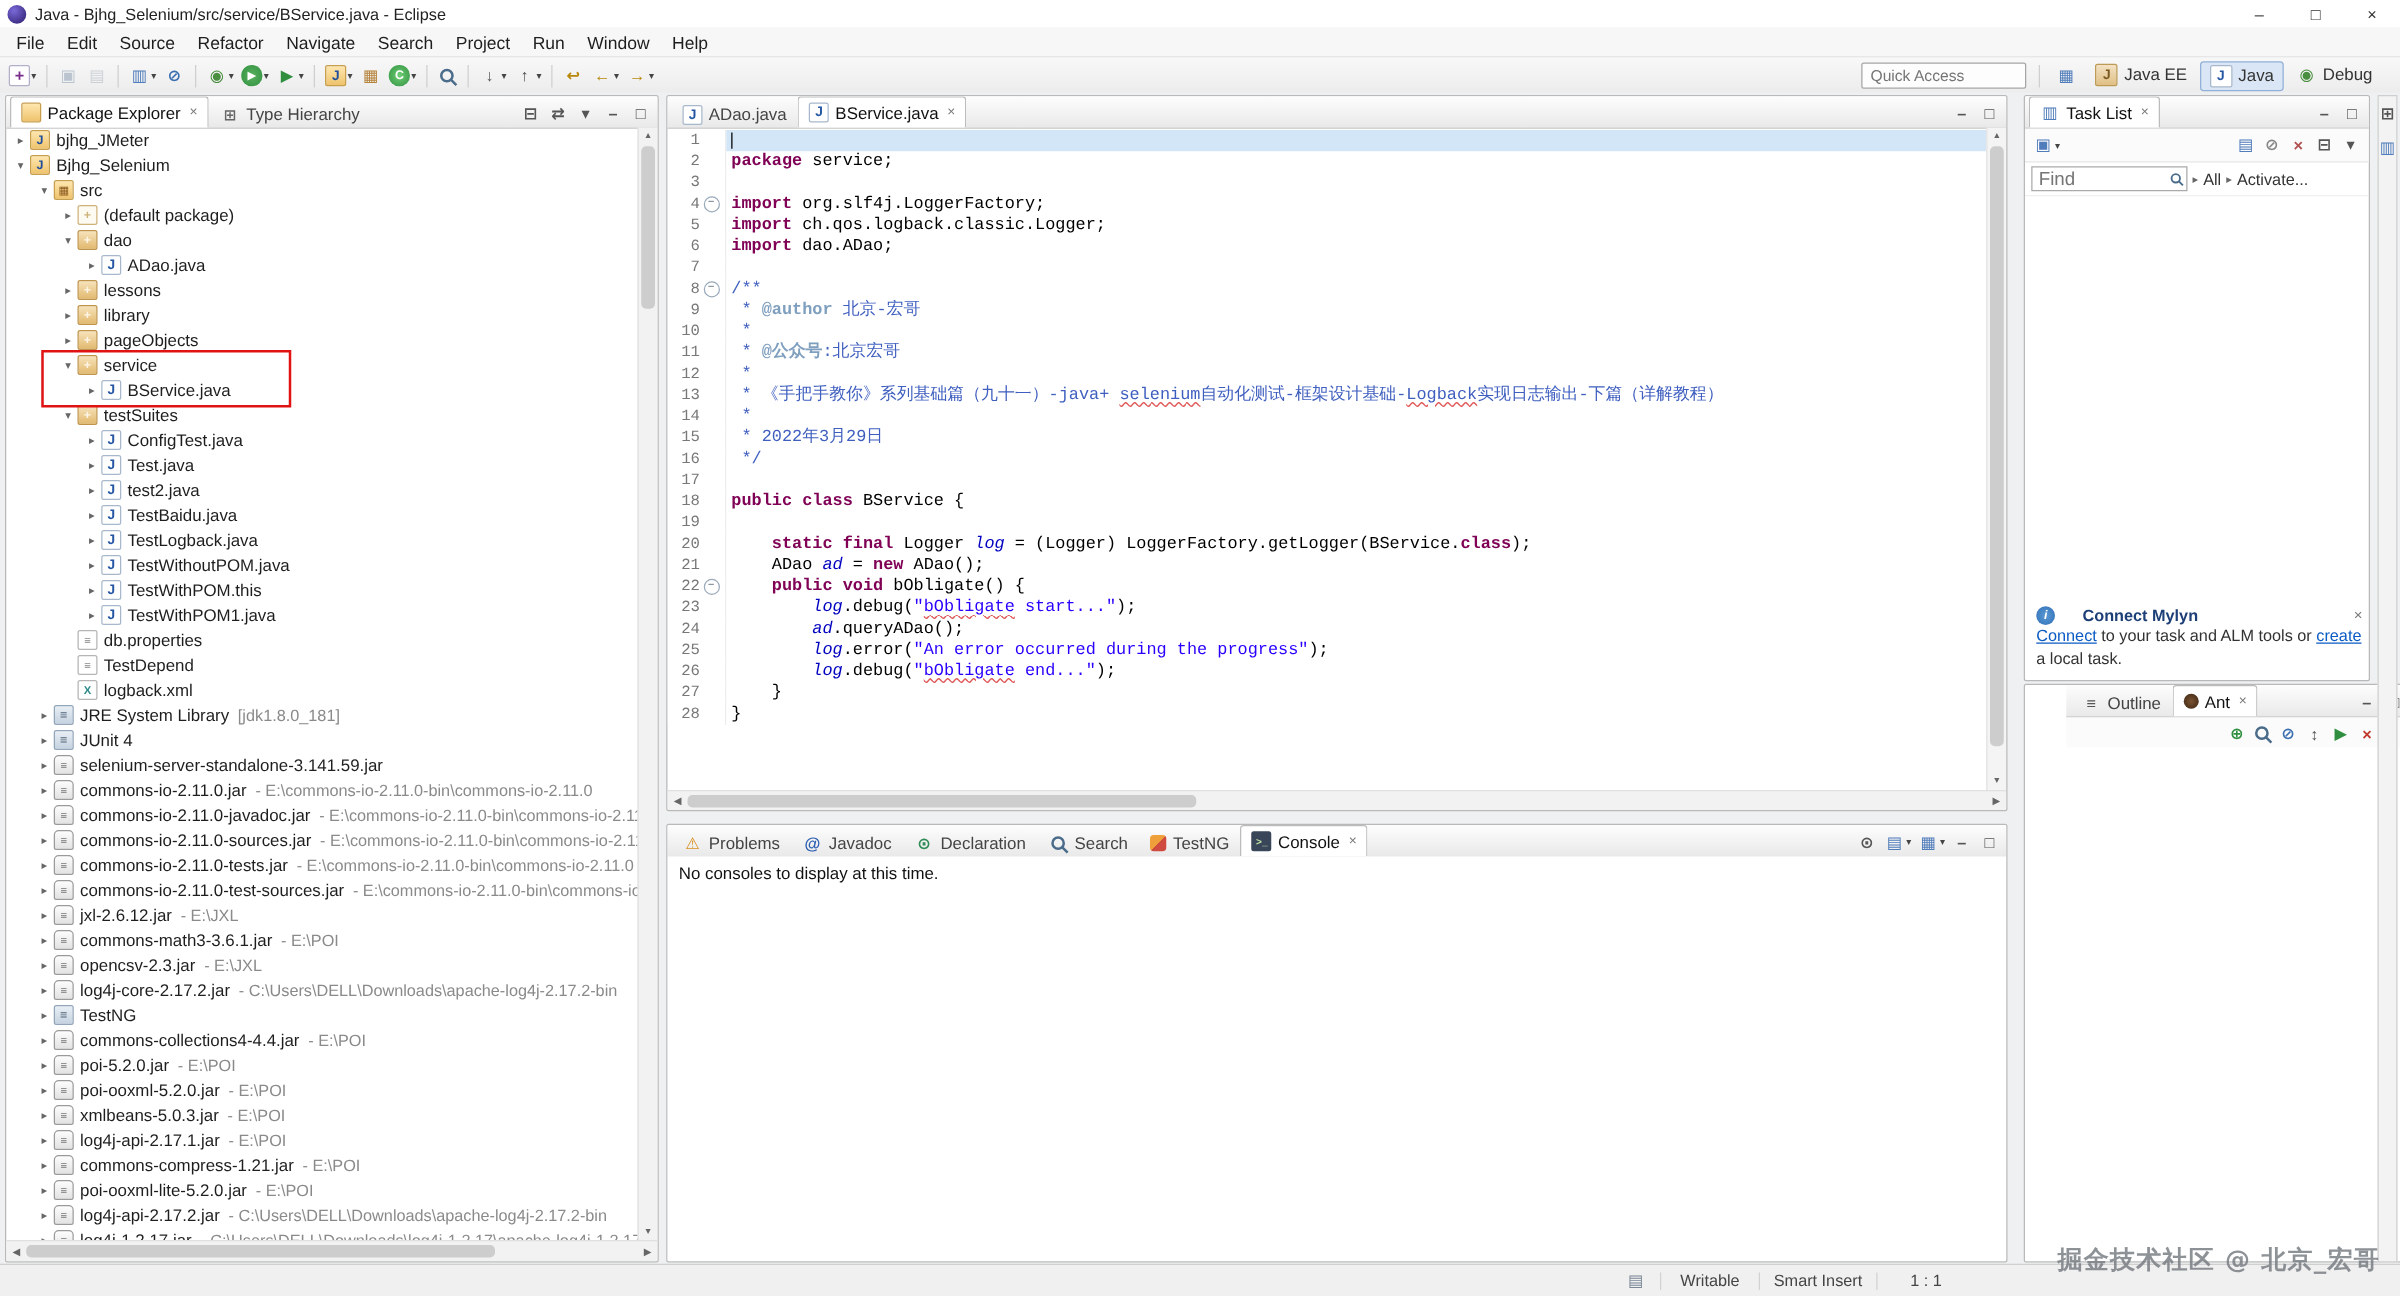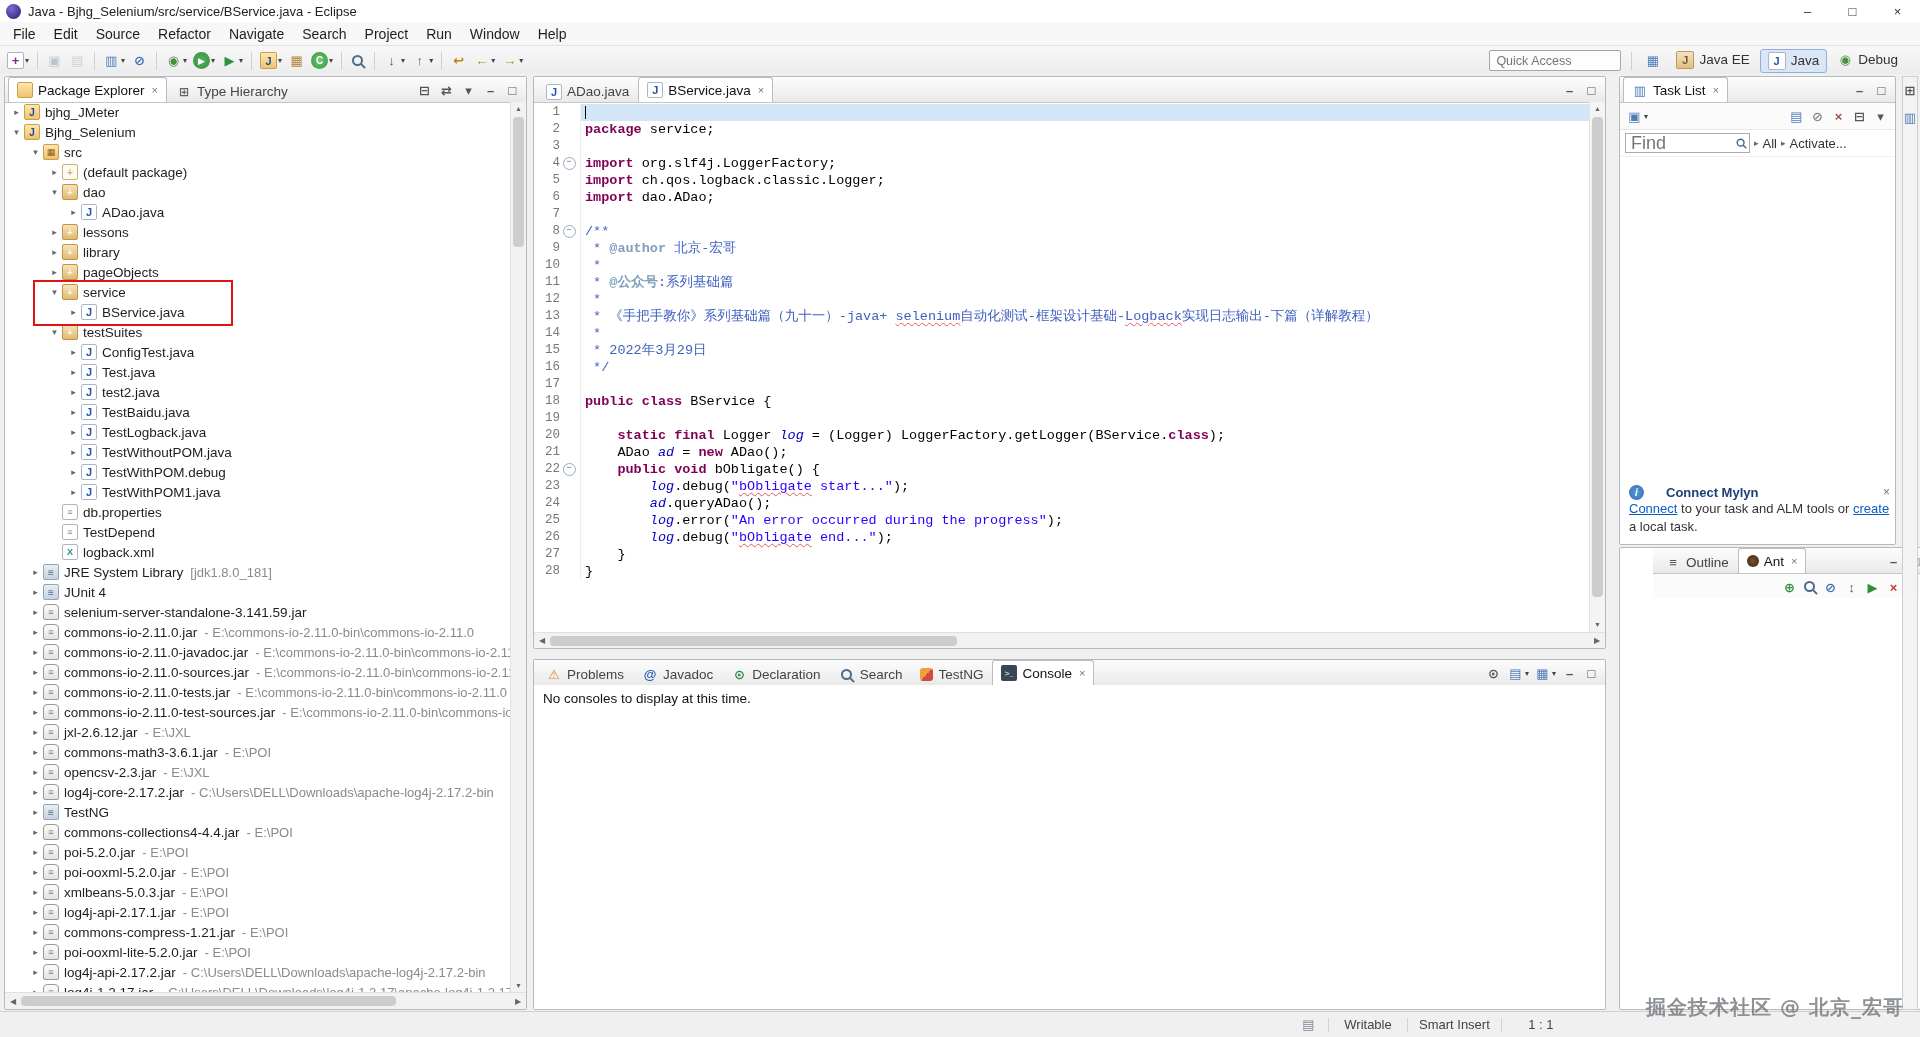--- a/index.html
+++ b/index.html
@@ -139,21 +139,21 @@
 
   
   .console-body{position:absolute;top:25px;left:0;right:0;bottom:0;background:#fff;font-size:13.5px;padding:6px 9px;color:#111;}
 
   
   .panel-toolbar{height:26px;display:flex;align-items:center;border-bottom:1px solid #e8e8e8;padding:0 4px;background:#fbfbfb;}
   .panel-toolbar.right{justify-content:flex-end;}
   .spacer{flex:1;}
   .find-row{height:26px;display:flex;align-items:center;padding:0 5px;border-bottom:1px solid #f0f0f0;}
   .find-wrap{position:relative;display:inline-flex;align-items:center;}
-  .find-input{width:100px;height:18px;border:1px solid #aaa;font-size:18px;padding:0 18px 0 5px;font-family:inherit;color:#333;}
+  .find-input{width:100px;height:18px;border:1px solid #aaa;font-size:15px;padding:0 18px 0 5px;font-family:inherit;color:#333;}
   .find-mag{position:absolute;right:1px;top:2px;transform:scale(.75);}
   .scope-arrow{font-size:9px;color:#666;margin:0 4px;}
   .scope-label{font-size:13px;color:#333;white-space:nowrap;}
   .task-body{position:absolute;top:78px;left:0;right:0;bottom:0;}
   .mylyn-box{position:absolute;left:9px;right:5px;bottom:8px;font-size:13px;}
   .mylyn-head{display:flex;align-items:center;gap:22px;margin-bottom:0;}
   .info-ic{width:15px;height:15px;border-radius:50%;background:radial-gradient(#5b9bd5,#2f6db5);color:#fff;
            font-size:10px;font-weight:bold;font-style:italic;display:inline-flex;align-items:center;justify-content:center;flex:none;}
   .info-ic::before{content:"i";}
   .mylyn-title{font-weight:bold;color:#1d3f77;}
@@ -417,21 +417,21 @@
               <span class="tlabel">TestLogback.java</span>
             </div>
             <div class="tree-row" style="padding-left: 61px;">
               <span class="tw">▸</span>
               <span class="tri tri-java"></span>
               <span class="tlabel">TestWithoutPOM.java</span>
             </div>
             <div class="tree-row" style="padding-left: 61px;">
               <span class="tw">▸</span>
               <span class="tri tri-java"></span>
-              <span class="tlabel">TestWithPOM.debug</span>
+              <span class="tlabel">TestWithPOM.this</span>
             </div>
             <div class="tree-row" style="padding-left: 61px;">
               <span class="tw">▸</span>
               <span class="tri tri-java"></span>
               <span class="tlabel">TestWithPOM1.java</span>
             </div>
             <div class="tree-row" style="padding-left: 42px;">
               <span class="tw"></span>
               <span class="tri tri-file"></span>
               <span class="tlabel">db.properties</span>
@@ -688,21 +688,21 @@
                   <span class="ln">10</span>
                   <span class="foldc"></span>
                 </span>
                 <span class="ct"><span class="tk-c"> *</span></span>
               </div>
               <div class="code-line">
                 <span class="gutter">
                   <span class="ln">11</span>
                   <span class="foldc"></span>
                 </span>
-                <span class="ct"><span class="tk-c"> * </span><span class="tk-t">@公众号</span><span class="tk-c">:系列基础篇</span></span>
+                <span class="ct"><span class="tk-c"> * </span><span class="tk-t">@公众号</span><span class="tk-c">:北京宏哥</span></span>
               </div>
               <div class="code-line">
                 <span class="gutter">
                   <span class="ln">12</span>
                   <span class="foldc"></span>
                 </span>
                 <span class="ct"><span class="tk-c"> *</span></span>
               </div>
               <div class="code-line">
                 <span class="gutter">

